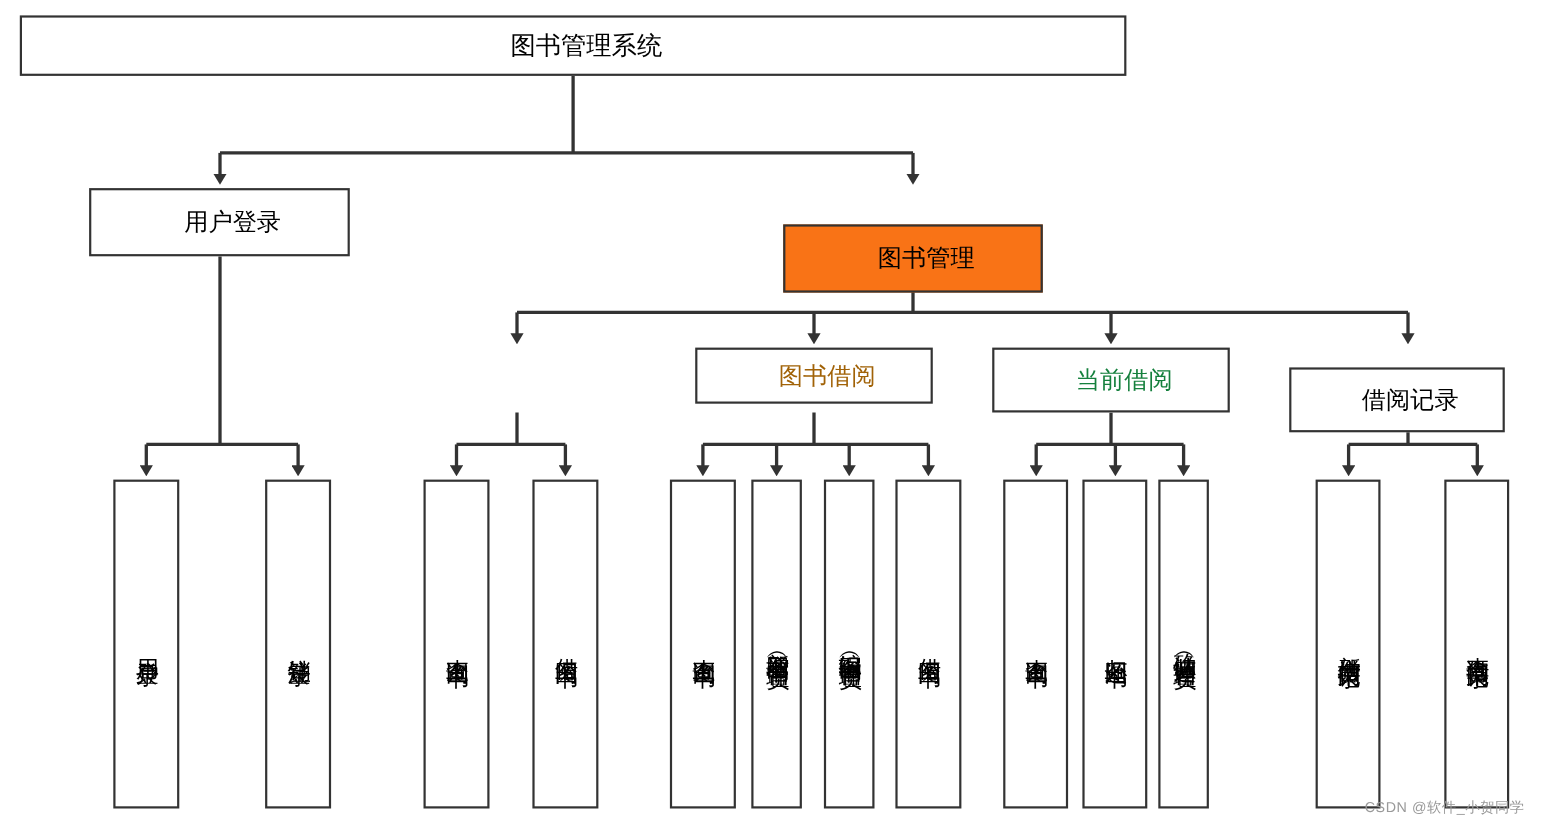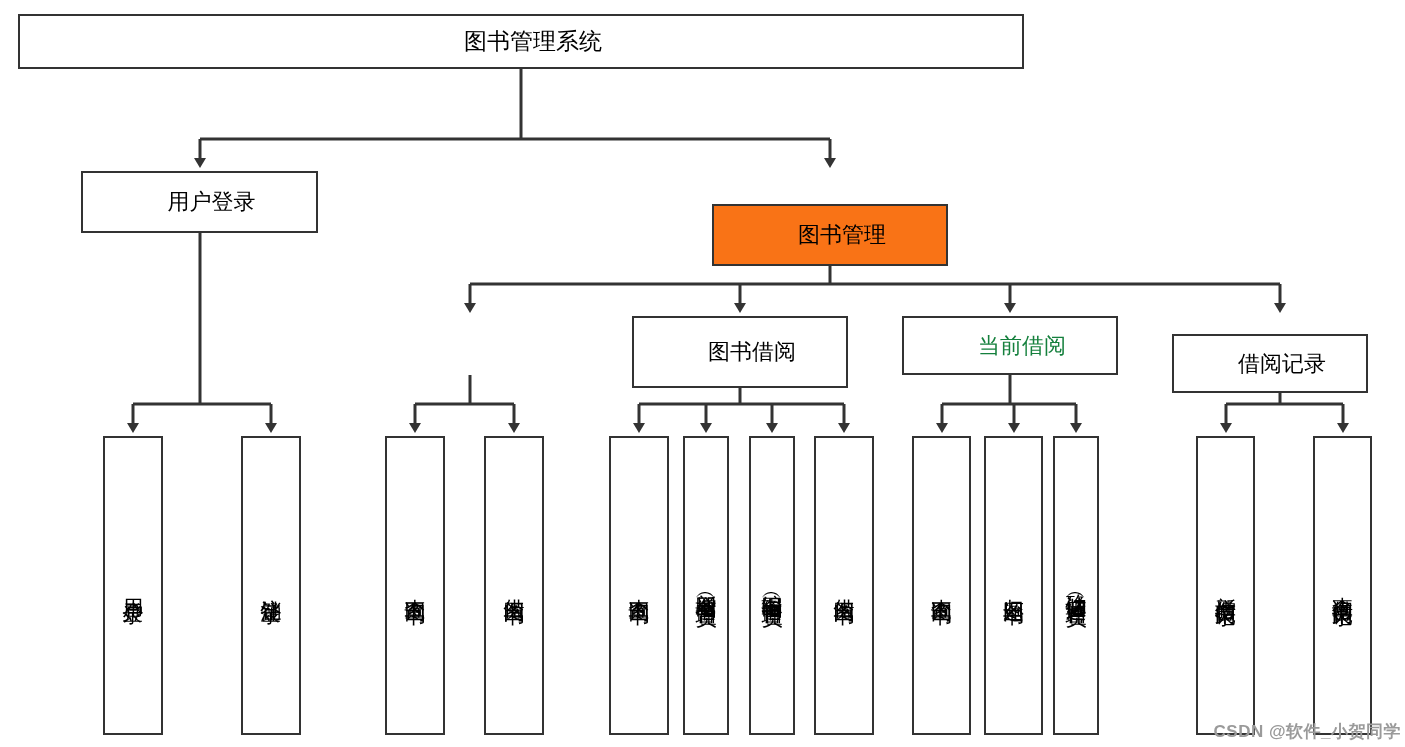--- a/index.html
+++ b/index.html
@@ -52,27 +52,26 @@
     line-height: 1.05;
   }
   .node.v .vtext {
     writing-mode: vertical-rl;
     text-orientation: upright;
     display: block;
     max-height: 100%;
   }
   .watermark {
     position: absolute;
-    right: 4px;
+    right: 19px;
     bottom: 4px;
-    font-size: 17px;
+    font-size: 13px;
     color: #9a9a9a;
     white-space: nowrap;
     letter-spacing: 0.5px;
-    font-weight: bold;
   }
 </style>
 </head>
 <body>
 
 <div id="canvas">
 
   <svg id="edges" viewBox="0 0 1405 747">
     <defs>
       <marker id="arrow" markerWidth="10" markerHeight="12" refX="1" refY="6" orient="auto" markerUnits="userSpaceOnUse">
@@ -120,21 +119,21 @@
       <span>图书管理系统</span>
     </div>
 
   <div class="node h" style="left: 81px; top: 171px; width: 237px; height: 62px; border-color: rgb(51, 51, 51); background: rgb(255, 255, 255); color: rgb(0, 0, 0);">
       <span>用户登录</span>
     </div>
   <div class="node h" style="left: 712px; top: 171px; width: 236px; height: 62px; border-color: rgb(51, 51, 51); background: #f97316; color: rgb(0, 0, 0); margin-top: 33px;">
       <span>图书管理</span>
     </div>
 
-  <div class="node h" style="left: 632px; top: 316px; width: 216px; height: 72px; border-color: rgb(51, 51, 51); background: rgb(255, 255, 255); color: #000000;">
+  <div class="node h" style="left: 632px; top: 316px; width: 216px; height: 51px; border-color: rgb(51, 51, 51); background: rgb(255, 255, 255); color: #a16207;">
       <span>图书借阅</span>
     </div>
   <div class="node h" style="left: 902px; top: 316px; width: 216px; height: 59px; border-color: rgb(51, 51, 51); background: rgb(255, 255, 255); color: #15803d;">
       <span>当前借阅</span>
     </div>
   <div class="node h" style="left: 1172px; top: 334px; width: 196px; height: 59px; border-color: rgb(51, 51, 51); background: rgb(255, 255, 255); color: rgb(0, 0, 0);">
       <span>借阅记录</span>
     </div>
 
   <div class="node v" style="left: 103px; top: 436px; width: 60px; height: 299px; border-color: rgb(51, 51, 51); background: rgb(255, 255, 255); color: rgb(0, 0, 0);">

